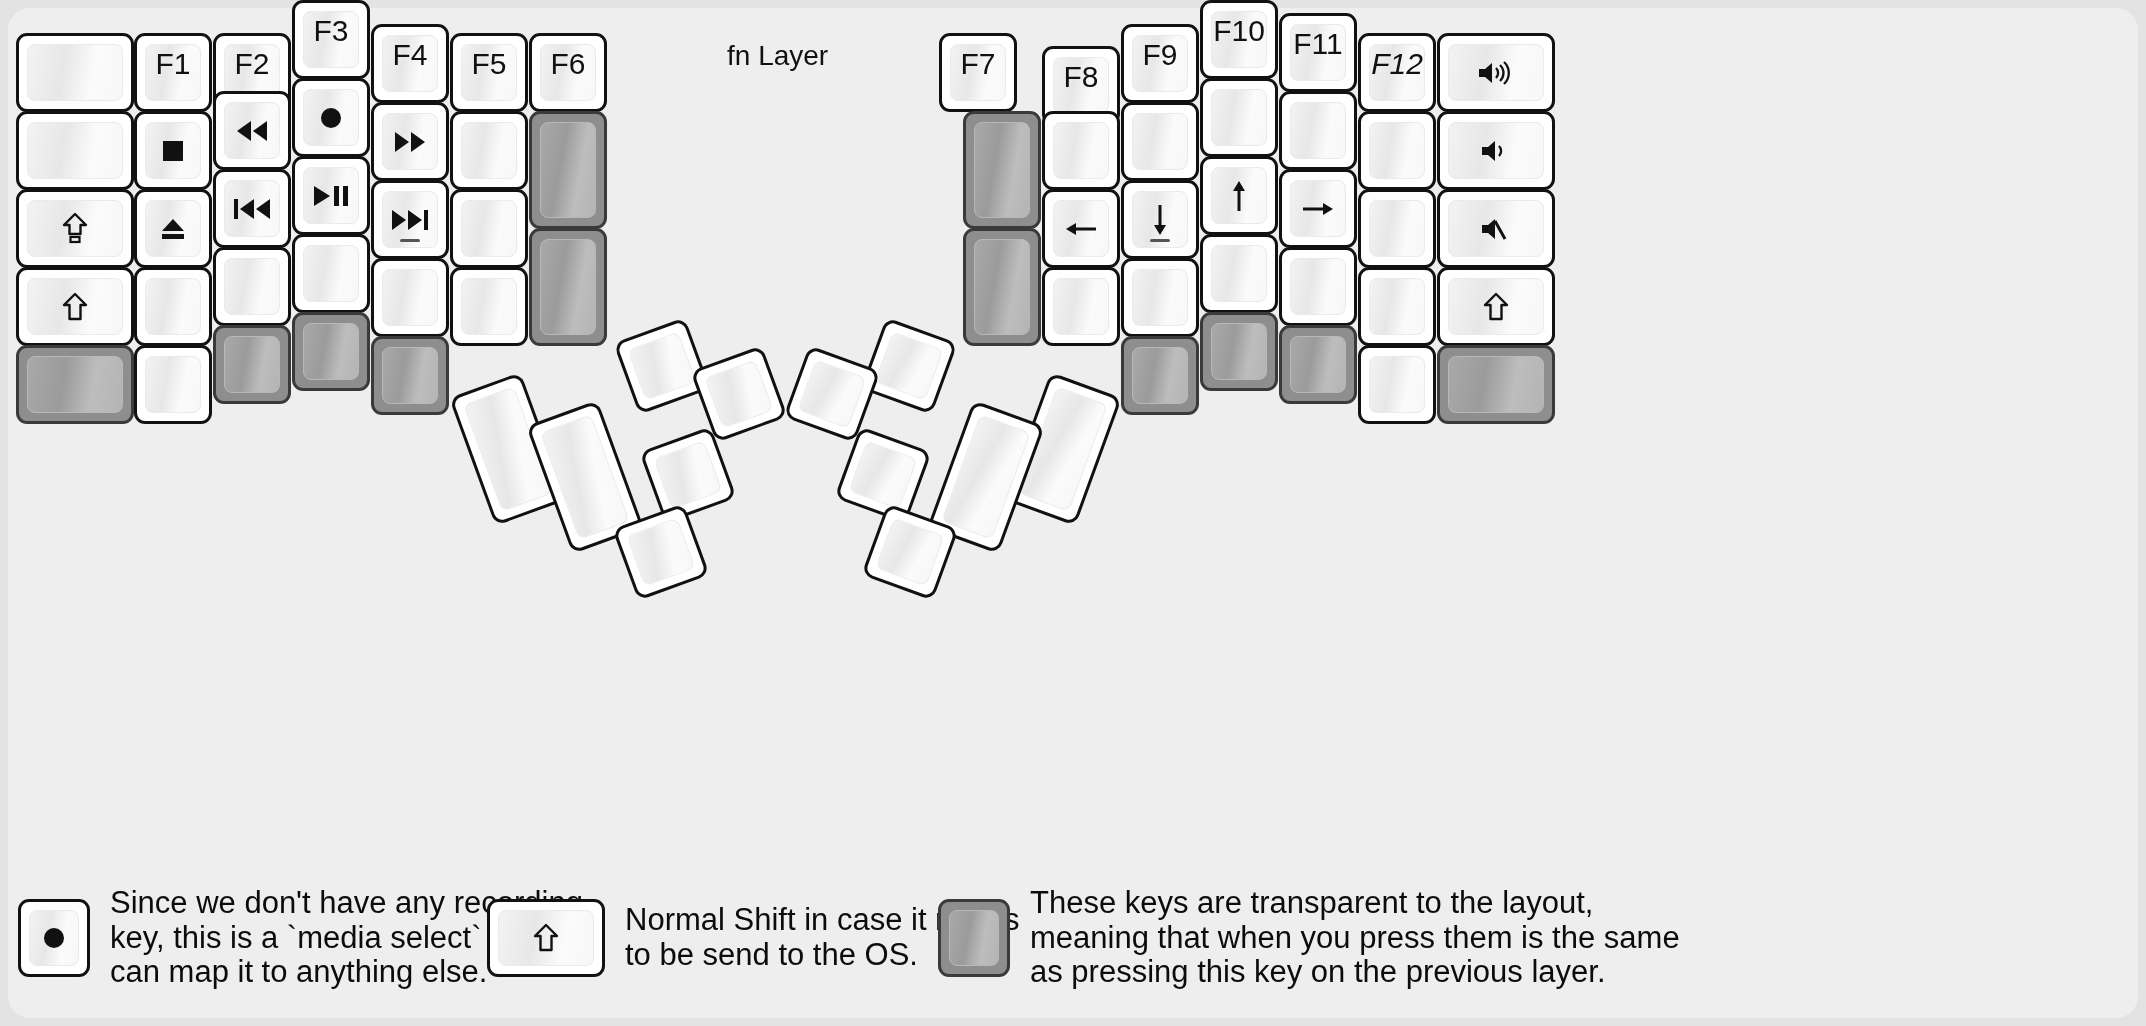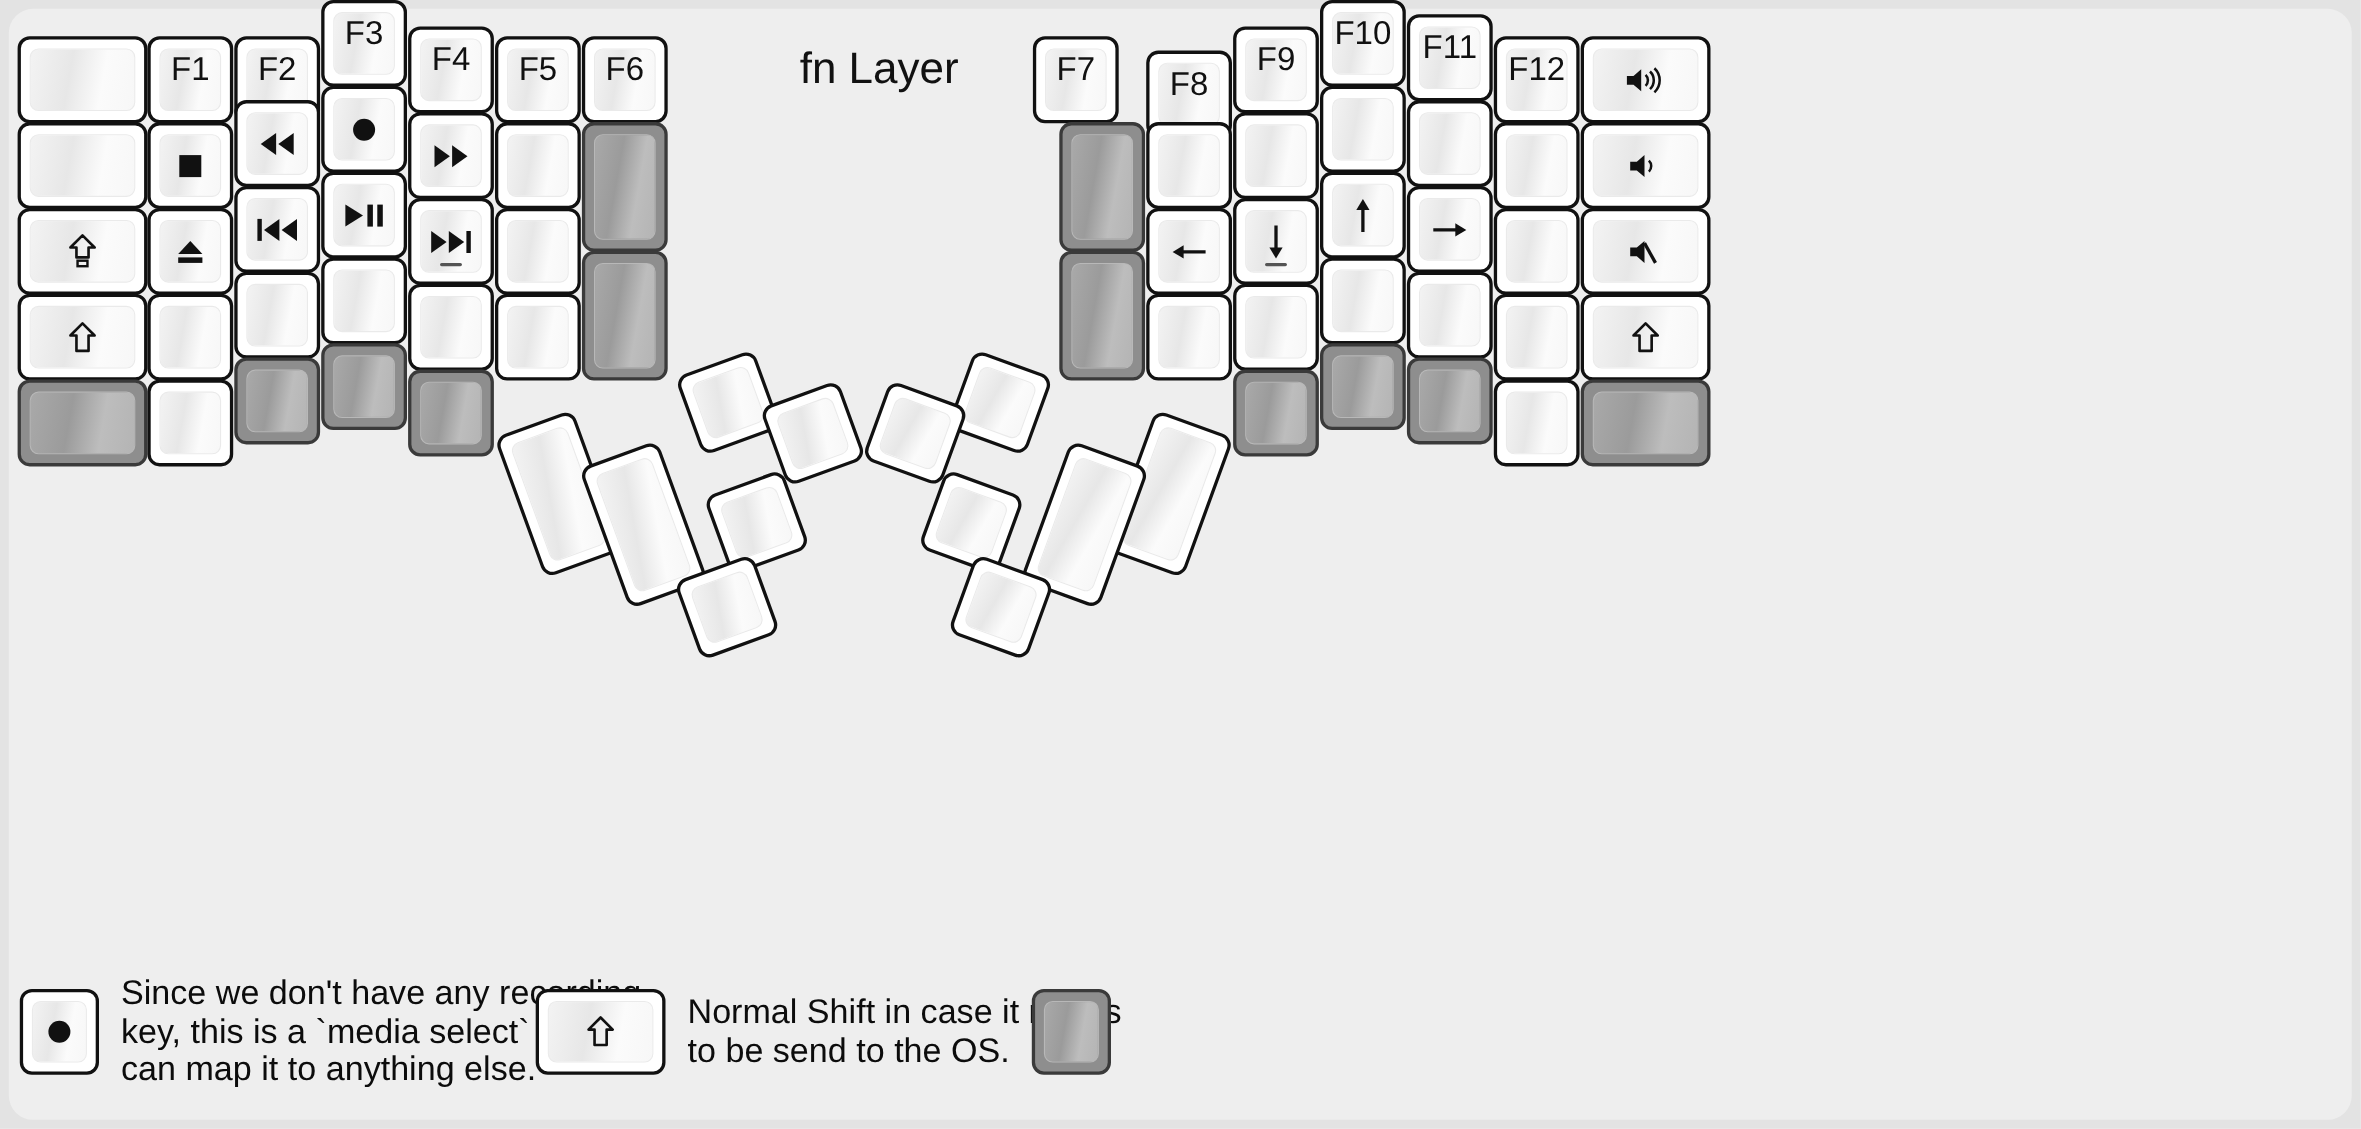--- a/index.html
+++ b/index.html
@@ -18,21 +18,21 @@
     width:2130px;height:1010px;
     background:#eeeeee;
     border-radius:22px;
   }
 
   .kb-area{position:absolute;left:0;top:0;width:2146px;height:860px;}
   .legend-area{position:absolute;left:0;top:860px;width:2146px;height:166px;}
 
   .title{
     position:absolute;
-    font-size:40px;
+    font-size:28px;
     color:#111;
     font-family:"Liberation Sans", sans-serif;
     white-space:nowrap;
     letter-spacing:0px;
   }
 
   
   .key{
     position:absolute;
     box-sizing:border-box;
@@ -426,21 +426,21 @@
             </div>
           </div>
           <div class="key" style="left: 1279px; top: 247px; width: 78px; height: 79px;">
             <div class="inner"></div>
           </div>
           <div class="key trans" style="left: 1279px; top: 325px; width: 78px; height: 79px;">
             <div class="inner"></div>
           </div>
         </div>
         <div>
-          <div class="key" style="left: 1358px; top: 33px; width: 78px; height: 79px;">
+          <div class="key" style="left: 1358px; top: 33px; width: 78px; height: 79px; font-style: italic;">
             <div class="inner top">
               <span class="lbl">F12</span>
             </div>
           </div>
           <div class="key" style="left: 1358px; top: 111px; width: 78px; height: 79px;">
             <div class="inner"></div>
           </div>
           <div class="key" style="left: 1358px; top: 189px; width: 78px; height: 79px;">
             <div class="inner"></div>
           </div>
@@ -566,16 +566,19 @@
               </span>
             </div>
           </div>
           <div class="legend-text">Normal Shift in case it needs
 to be send to the OS.</div>
         </div>
         <div class="legend-item" style="left: 938px; top: 18px; height: 120px;">
           <div class="legend-key trans" style="width: 72px; height: 78px;">
             <div class="inner"></div>
           </div>
+          <div class="legend-text">These keys are transparent to the layout,
+meaning that when you press them is the same
+as pressing this key on the previous layer.</div>
         </div>
       </div>
   </div>
 </div>
 
 </body></html>

